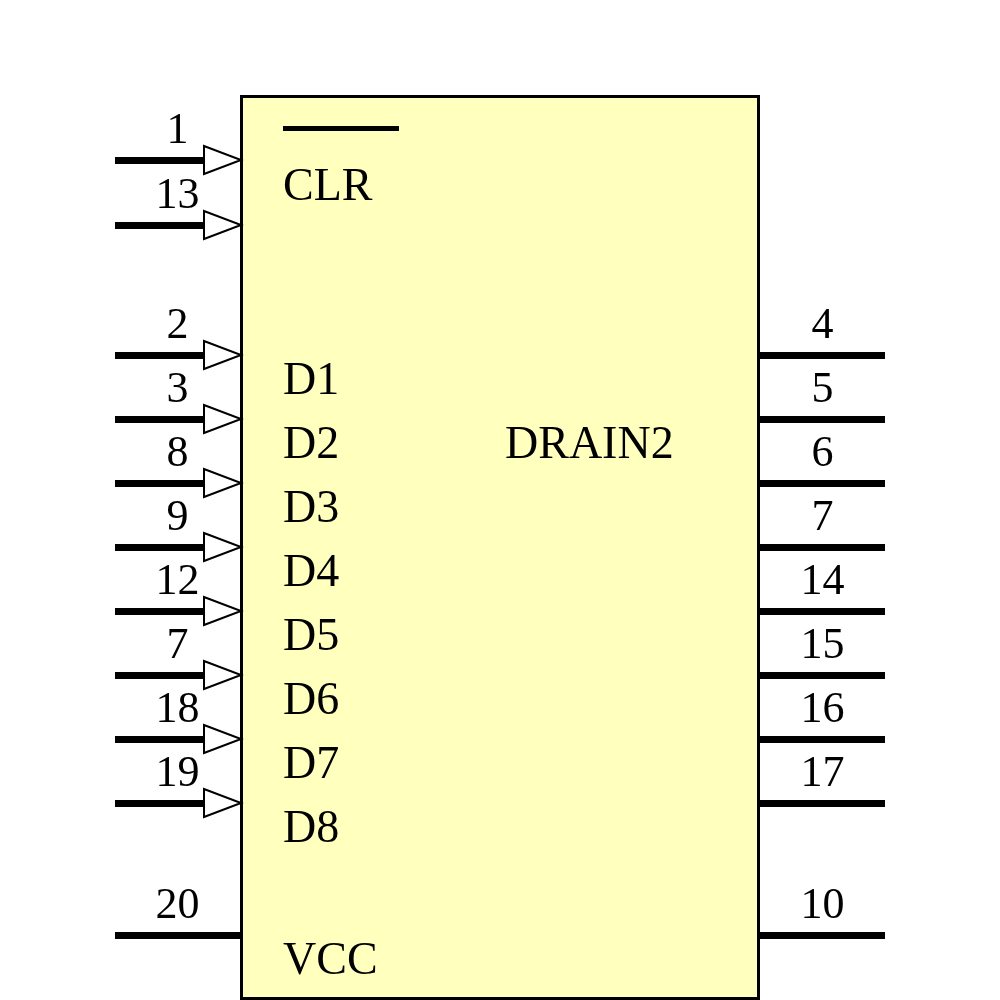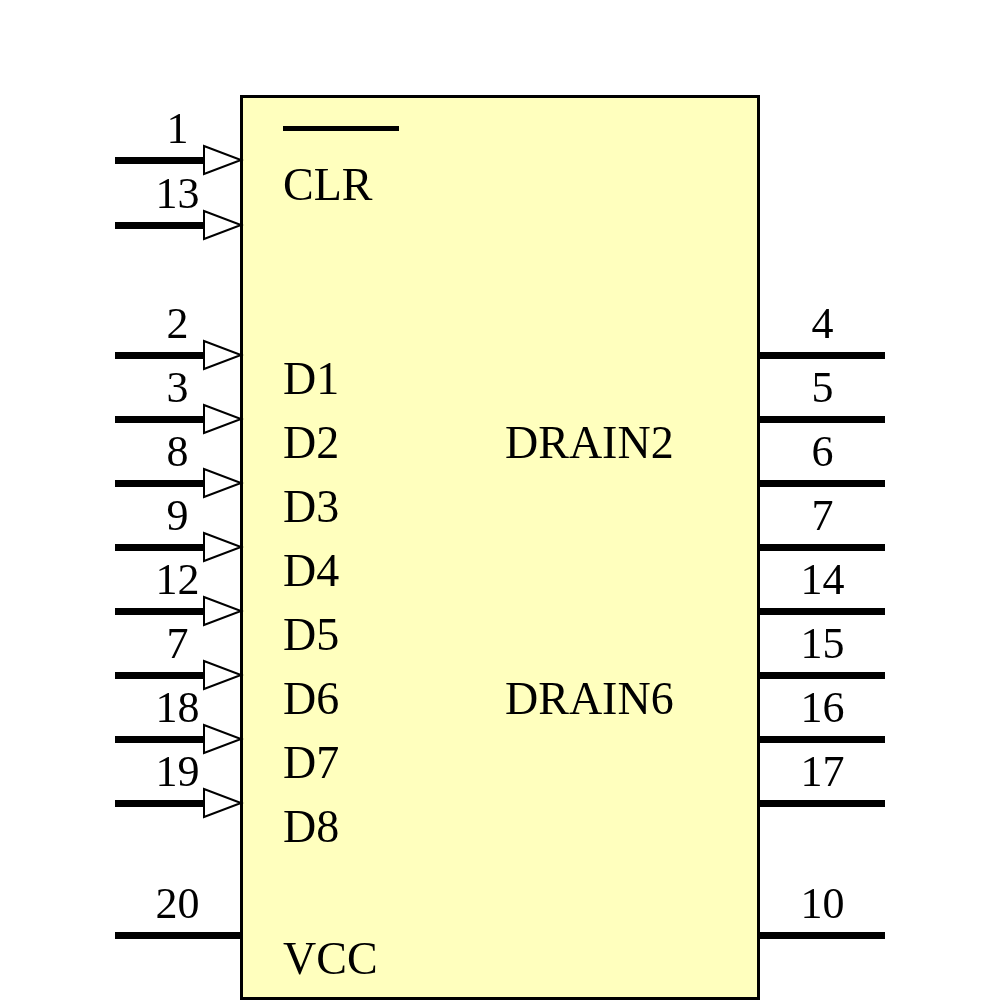--- a/index.html
+++ b/index.html
@@ -200,17 +200,16 @@
   <div class="iclabel" style="left:283px; top:332px">D1</div>
   <div class="iclabel" style="left:283px; top:396px">D2</div>
   <div class="iclabel" style="left:283px; top:460px">D3</div>
   <div class="iclabel" style="left:283px; top:524px">D4</div>
   <div class="iclabel" style="left:283px; top:588px">D5</div>
   <div class="iclabel" style="left:283px; top:652px">D6</div>
   <div class="iclabel" style="left:283px; top:716px">D7</div>
   <div class="iclabel" style="left:283px; top:780px">D8</div>
 
   <div class="iclabel" style="left:505px; top:396px">DRAIN2</div>
-  <div class="iclabel" style="left:505px; top:652px">DRAIN6</div>
 
   <div class="iclabel" style="left:283px; top:912px">VCC</div>
 
 </div>
 
 </body></html>

